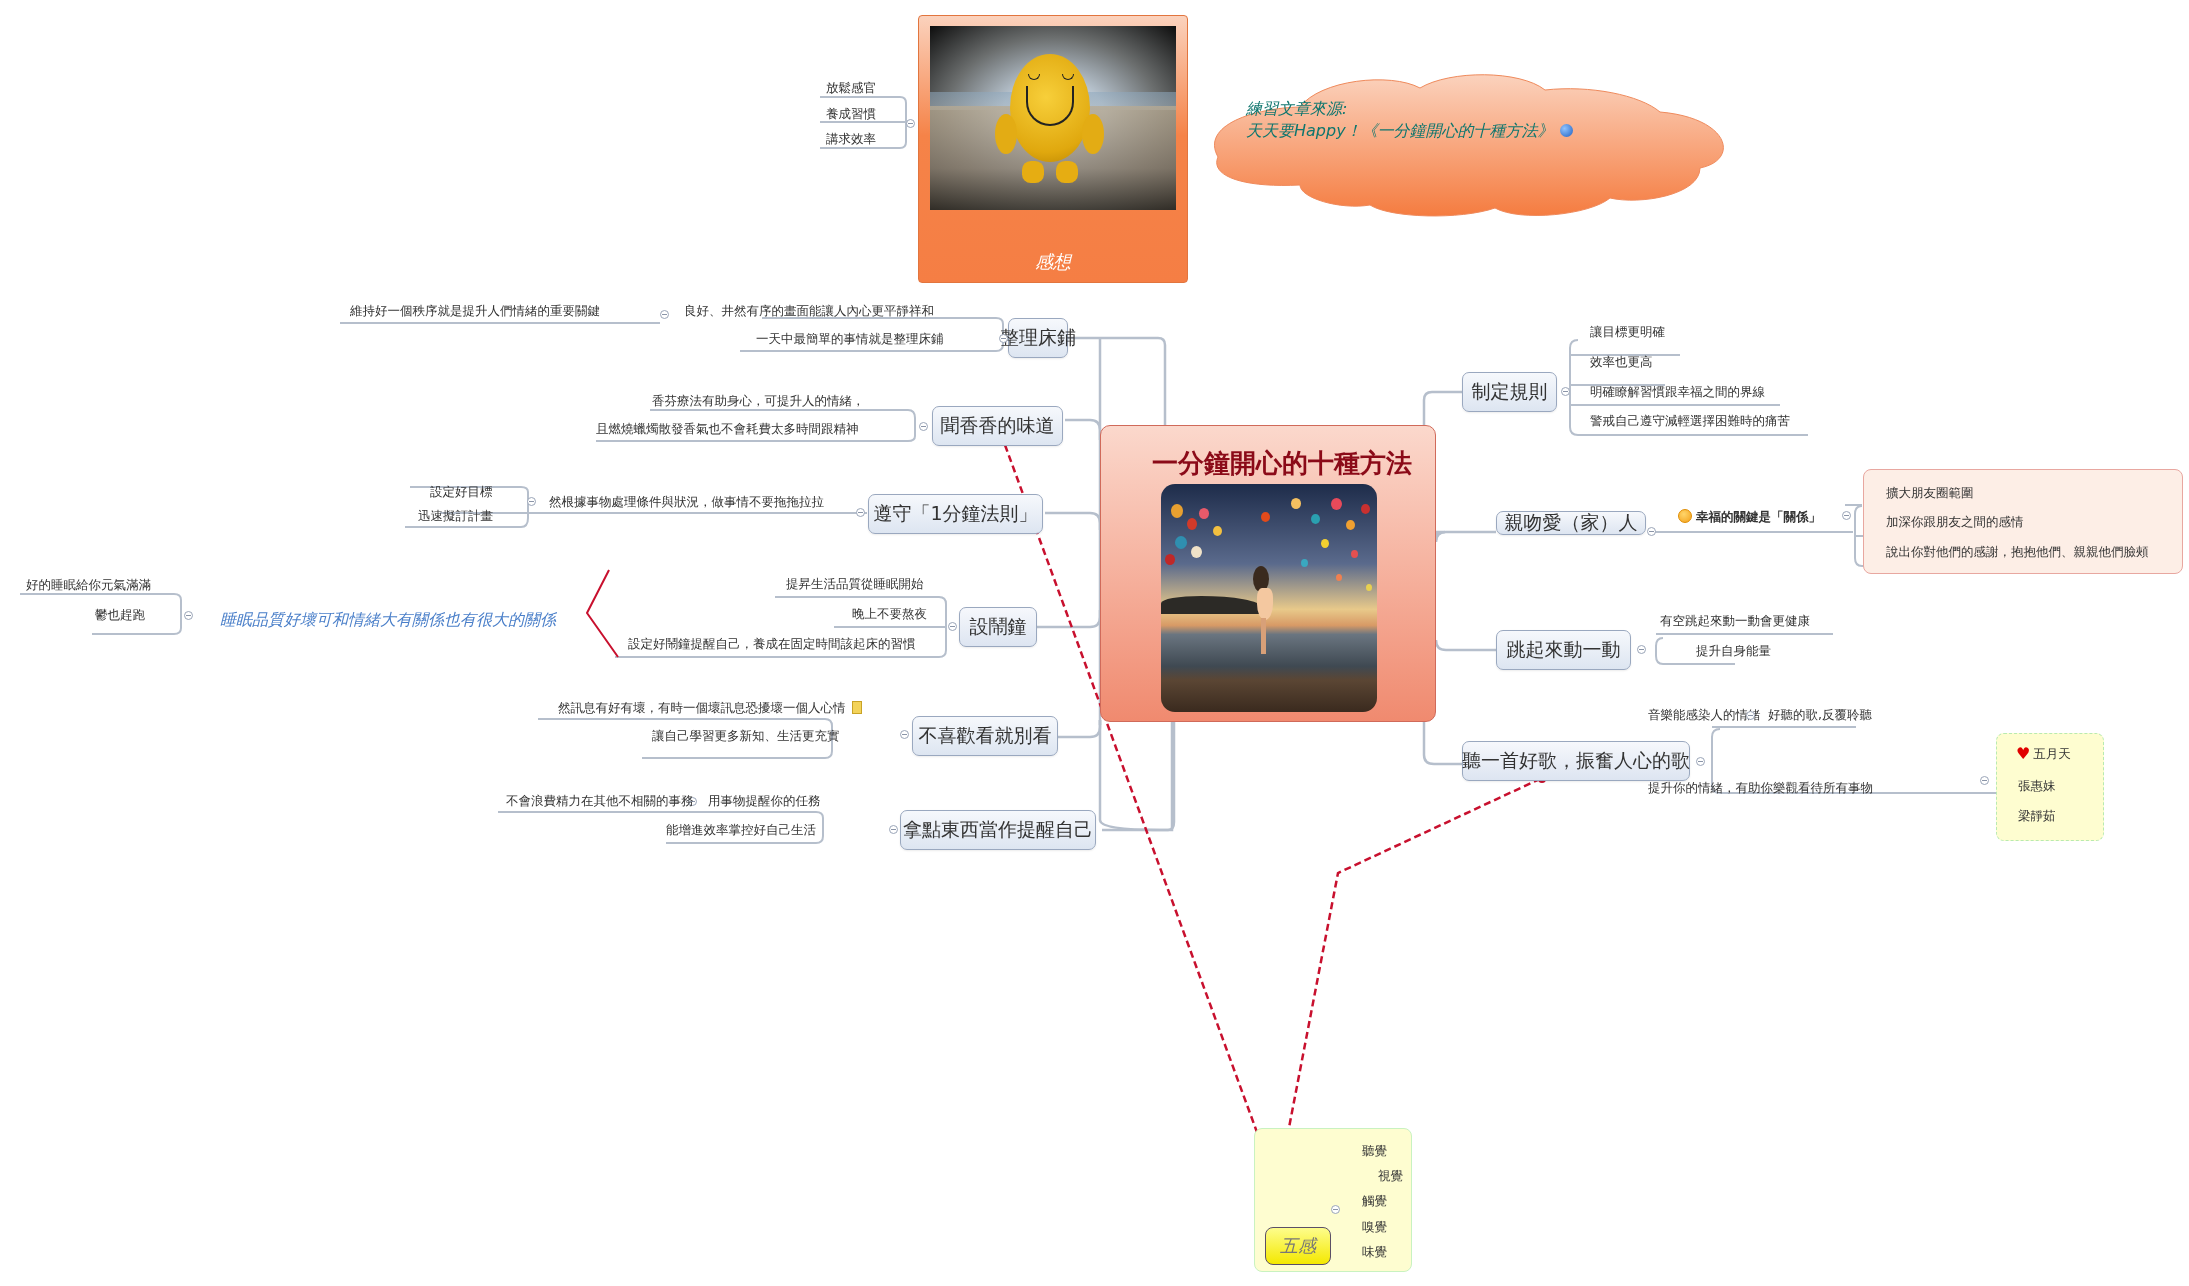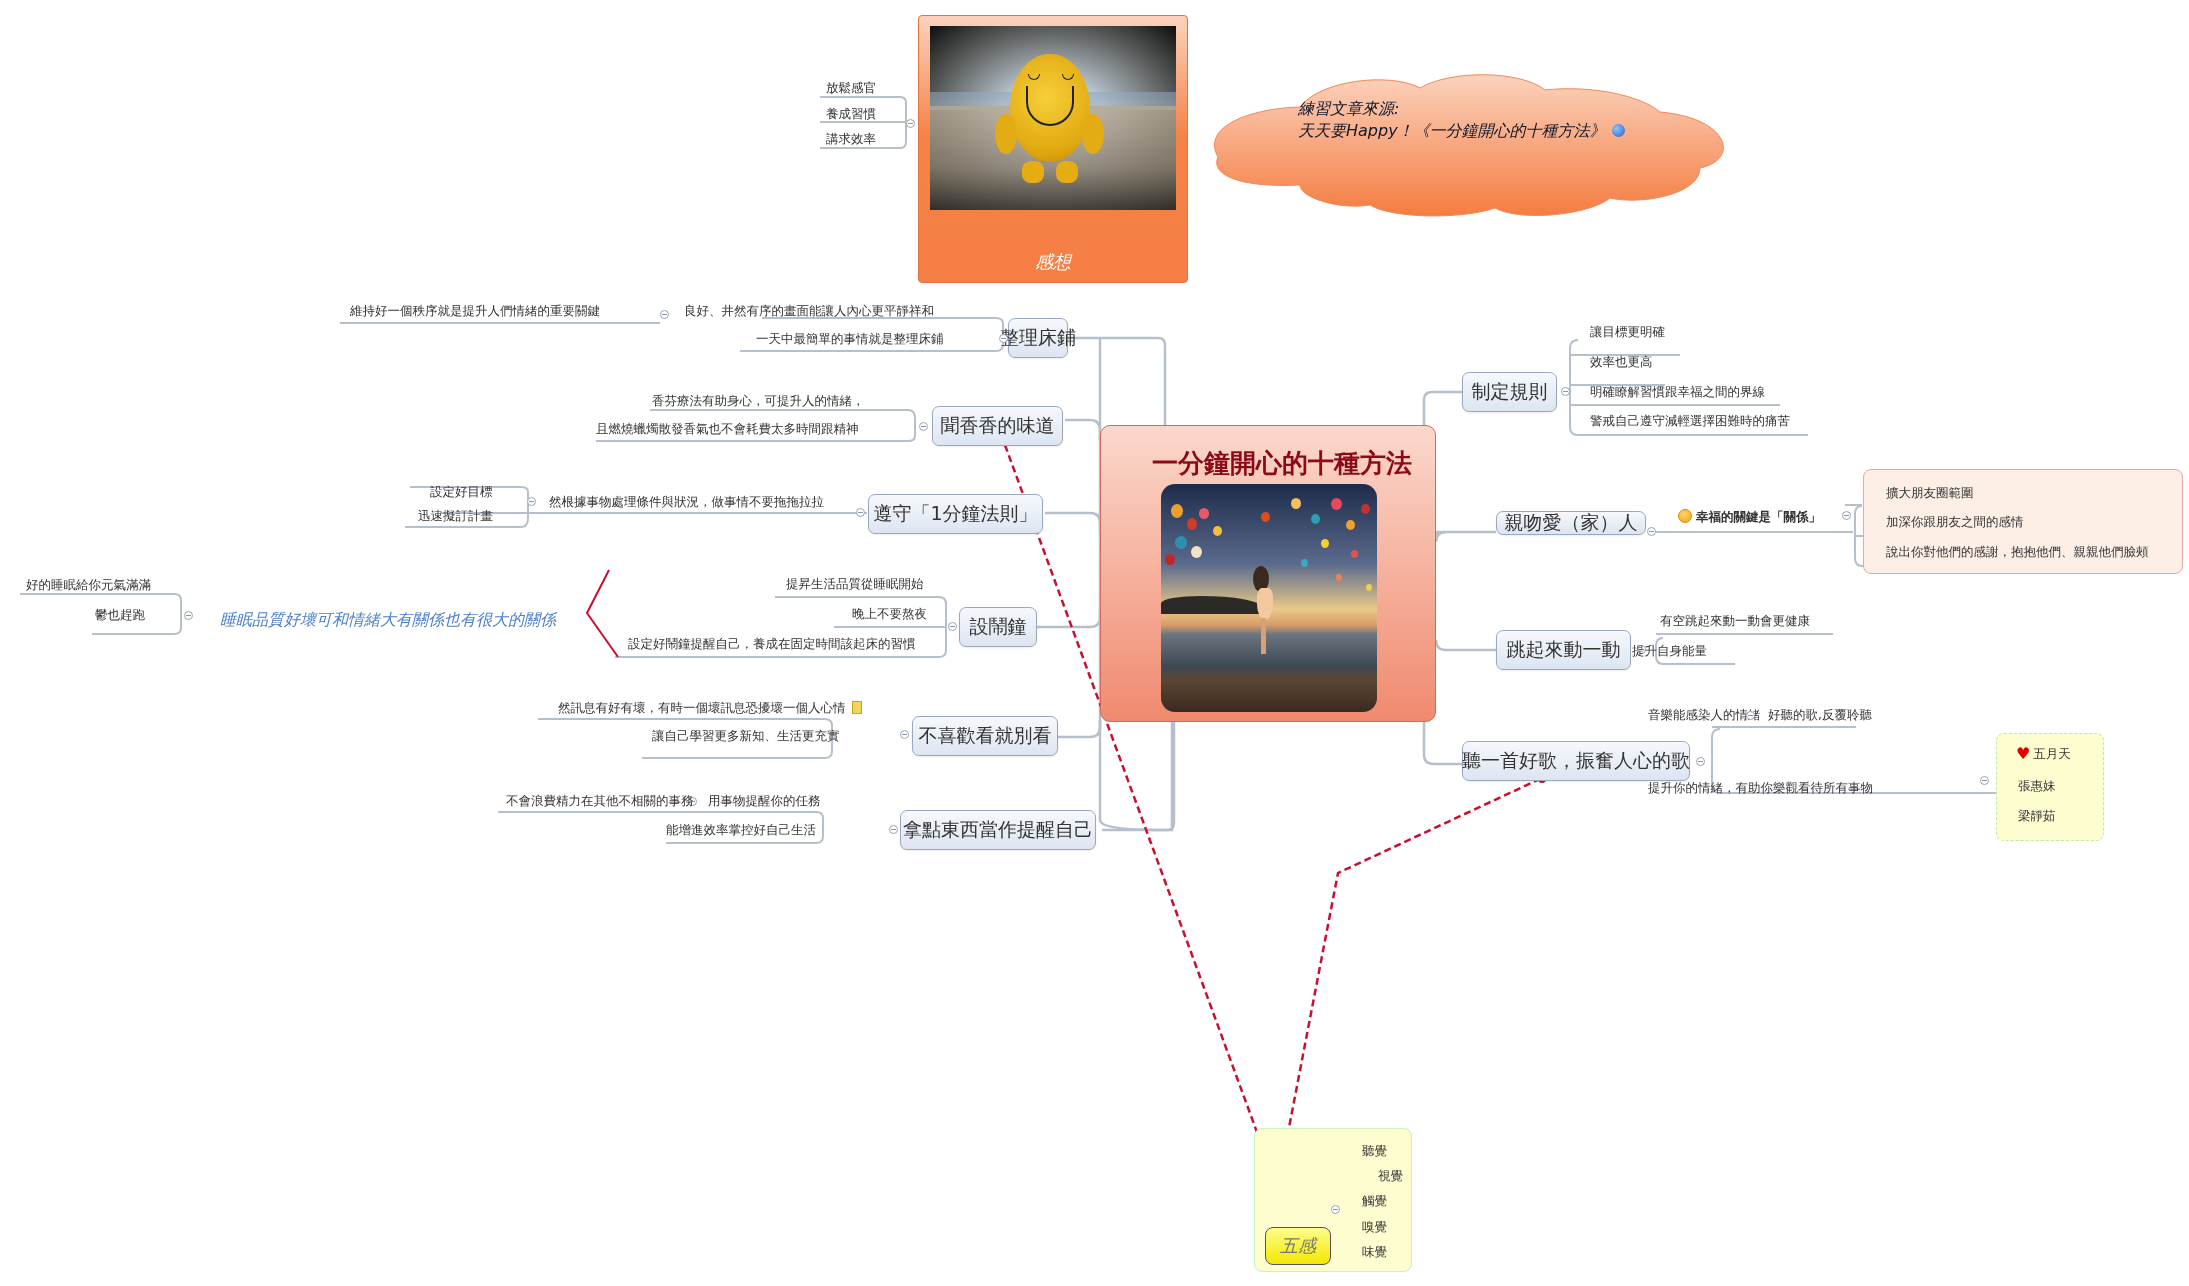--- a/index.html
+++ b/index.html
@@ -16,21 +16,21 @@
     background:linear-gradient(#fbd8cc,#f08a6f);}
   .central-title{position:absolute;left:0;right:0;top:20px;text-align:center;font-size:26px;color:#8b0a18;font-weight:bold;margin-left:28px;}
   .central-img{position:absolute;left:60px;top:58px;width:216px;height:228px;border-radius:14px;overflow:hidden;
     background:linear-gradient(#1e2c4a 0%,#5a6a8c 35%,#e8c98a 55%,#d89a66 62%,#6a7580 66%,#3f4952 80%,#5b4634 86%,#3a2a1e 100%);}
   .balloon{position:absolute;border-radius:50%;}
   .feel{position:absolute;left:918px;top:15px;width:270px;height:268px;box-sizing:border-box;border:1px solid #e2753e;border-radius:4px;
     background:linear-gradient(#fbd2bd,#f58348 45%,#f57e44);}
   .feel-img{position:absolute;left:11px;top:10px;width:246px;height:184px;
     background:radial-gradient(ellipse at center,#cfd6dc 0%,#b8c4cf 30%,#6b6e6e 62%,#0d0d0d 100%);overflow:hidden;}
   .feel-title{position:absolute;left:0;right:0;bottom:8px;text-align:center;font-size:18px;font-style:italic;color:#fff;}
-  .cloud-text{position:absolute;left:1298px;top:98px;color:#0f172a;font-style:italic;font-size:16px;line-height:22px;white-space:nowrap;}
+  .cloud-text{position:absolute;left:1246px;top:98px;color:#0f766e;font-style:italic;font-size:16px;line-height:22px;white-space:nowrap;}
   .boundary-pink{position:absolute;left:1863px;top:469px;width:320px;height:105px;box-sizing:border-box;border:1.5px solid #e8a7a0;border-radius:8px;background:#fdeee6;}
   .boundary-yellow{position:absolute;left:1996px;top:733px;width:108px;height:108px;box-sizing:border-box;border:1.5px dashed #b8eab0;border-radius:8px;background:#fefdd0;}
   .boundary-five{position:absolute;left:1254px;top:1128px;width:158px;height:144px;box-sizing:border-box;border:1.5px solid #c9f2c0;border-radius:8px;background:#fefdd0;}
   .five-topic{position:absolute;left:1265px;top:1191px;width:66px;height:38px;box-sizing:border-box;border:1px solid #5b4f66;border-radius:8px;
     background:linear-gradient(#fdfd8c,#f4e800);display:flex;align-items:center;justify-content:center;font-style:italic;font-size:18px;color:#777;margin-top:36px;}
   .note-blue{position:absolute;left:220px;top:610px;font-style:italic;color:#4a7fc9;font-size:16px;white-space:nowrap;}
   .smiley{display:inline-block;width:14px;height:14px;border-radius:50%;background:radial-gradient(circle at 40% 35%,#ffd56a,#f3a11b);vertical-align:-2px;margin-right:4px;border:1px solid #e08c00;box-sizing:border-box;}
   .note-icon{display:inline-block;width:10px;height:13px;background:#f3d35a;border:1px solid #c9a326;margin-left:6px;vertical-align:-2px;box-sizing:border-box;}
   .globe{display:inline-block;width:13px;height:13px;border-radius:50%;background:radial-gradient(circle at 35% 35%,#8fc3ff,#1f5fc0);vertical-align:-1px;margin-left:6px;}
   .heart{display:inline-block;color:#e00000;font-size:16px;margin-right:3px;vertical-align:-1px;}
@@ -260,21 +260,21 @@
 <div class="boundary-pink"></div>
 <div class="leaf" style="left:1886px;top:485px;">擴大朋友圈範圍</div>
 <div class="leaf" style="left:1886px;top:514px;">加深你跟朋友之間的感情</div>
 <div class="leaf" style="left:1886px;top:544px;">說出你對他們的感謝，抱抱他們、親親他們臉頰</div>
 
 <div class="topic" style="left:1496px;top:630px;width:135px;height:40px;">
   <span>跳起來動一動</span>
 </div>
 <div class="collapse" style="left:1637px;top:645px;"></div>
 <div class="leaf" style="left:1660px;top:613px;">有空跳起來動一動會更健康</div>
-<div class="leaf" style="left:1632px;top:643px;">提升自身能量</div>
+<div class="leaf" style="left:1696px;top:643px;">提升自身能量</div>
 
 <div class="topic" style="left:1462px;top:741px;width:228px;height:40px;">
   <span>聽一首好歌，振奮人心的歌</span>
 </div>
 <div class="collapse" style="left:1696px;top:757px;"></div>
 <div class="leaf" style="left:1648px;top:707px;">音樂能感染人的情緒</div>
 <div class="collapse" style="left:1746px;top:711px;"></div>
 <div class="leaf" style="left:1768px;top:707px;">好聽的歌,反覆聆聽</div>
 <div class="leaf" style="left:1648px;top:780px;">提升你的情緒，有助你樂觀看待所有事物</div>
 <div class="collapse" style="left:1980px;top:776px;"></div>

